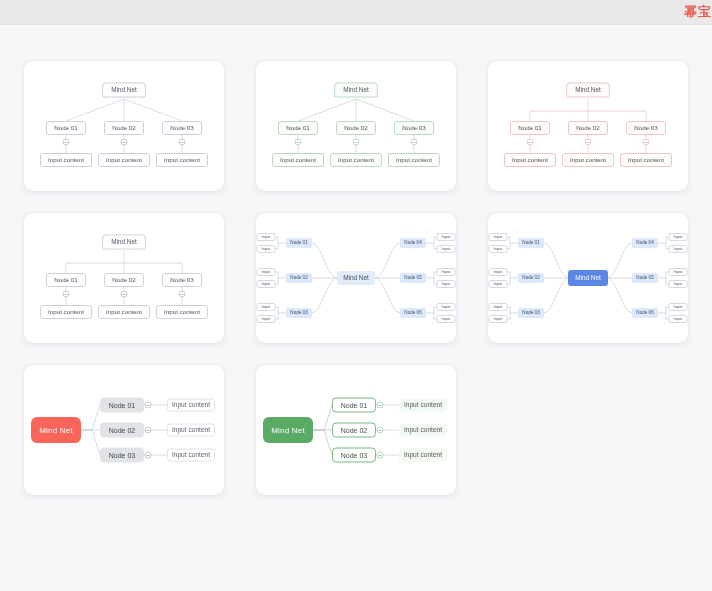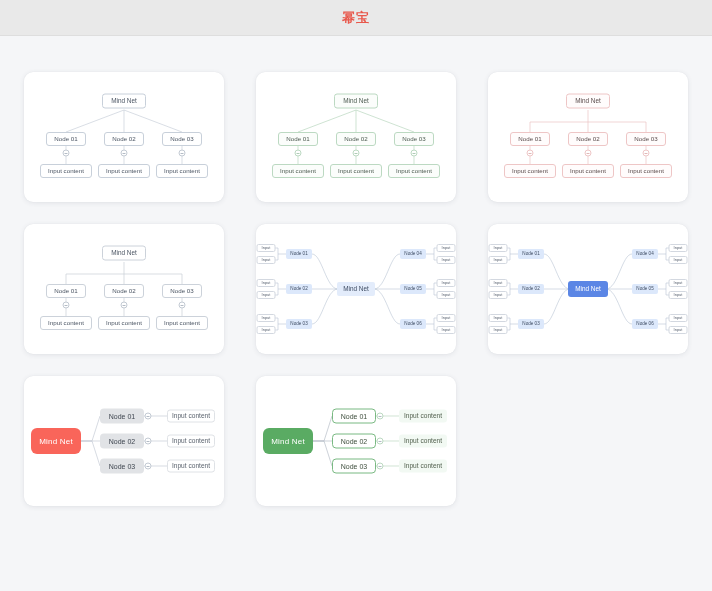--- a/index.html
+++ b/index.html
@@ -6,24 +6,24 @@
   html, body {
     width: 712px; height: 591px;
     font-family: "Liberation Sans", "DejaVu Sans", sans-serif;
     background: #f4f5f7;
     overflow: hidden;
   }
   .app { width: 712px; height: 591px; display: flex; flex-direction: column; }
 
   
   .header {
-    height: 36px;
+    height: 25px;
     background: #e9e9e9;
     border-bottom: 1px solid #dedede;
-    display: flex; align-items: center; justify-content: center;
+    display: flex; align-items: center; justify-content: flex-end;
     flex: 0 0 auto;
   }
   .header-title {
     font-size: 13px;
     font-weight: bold;
     color: #e8584c;
     letter-spacing: 1px;
   }
 
   

